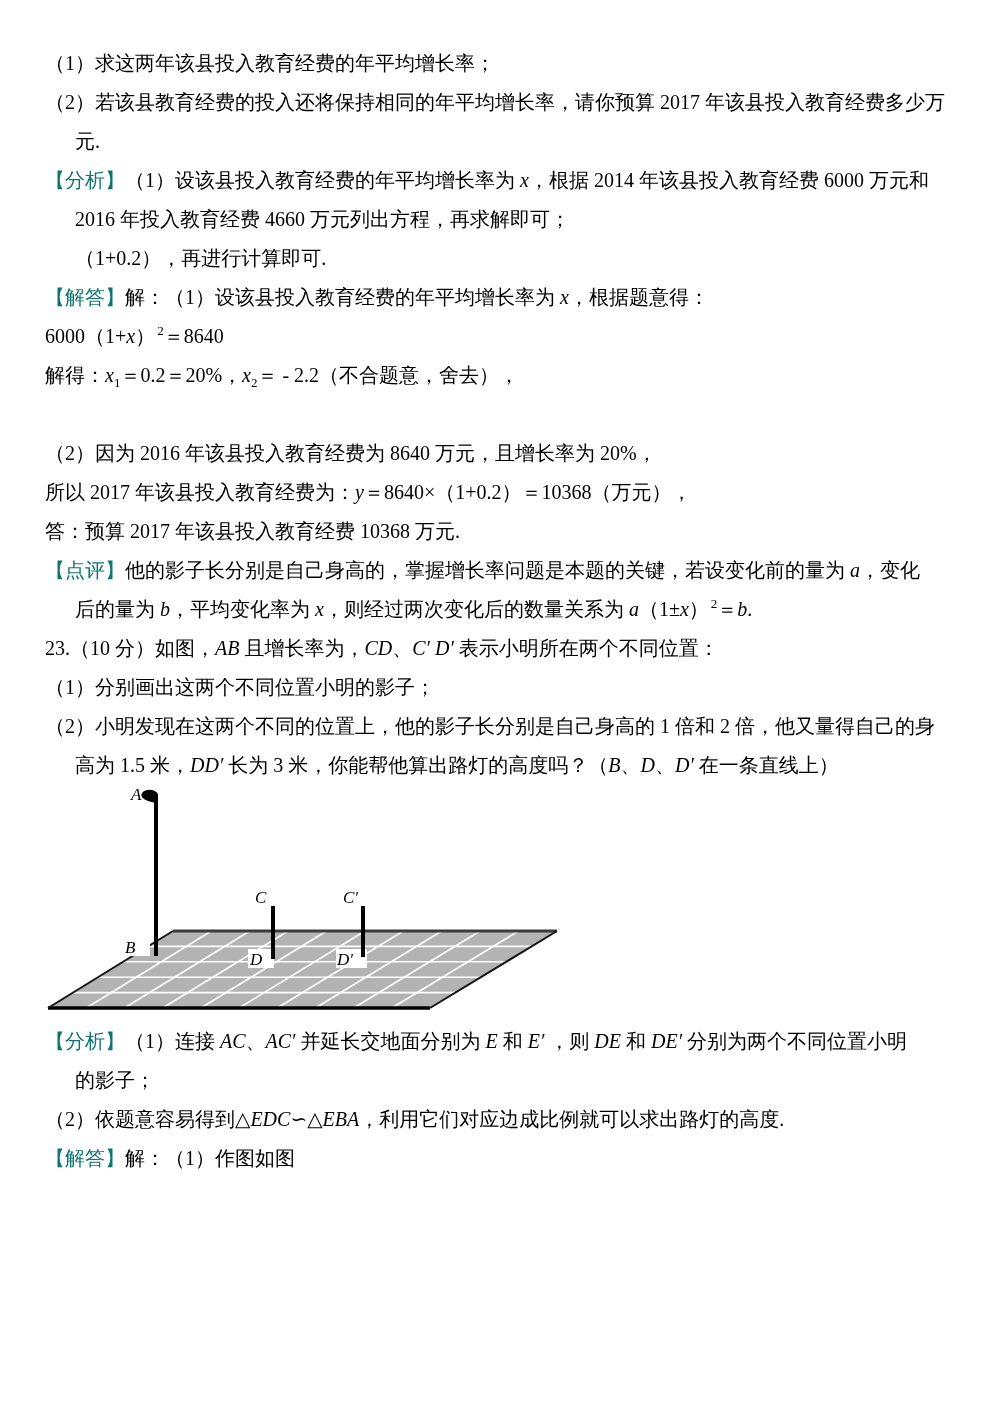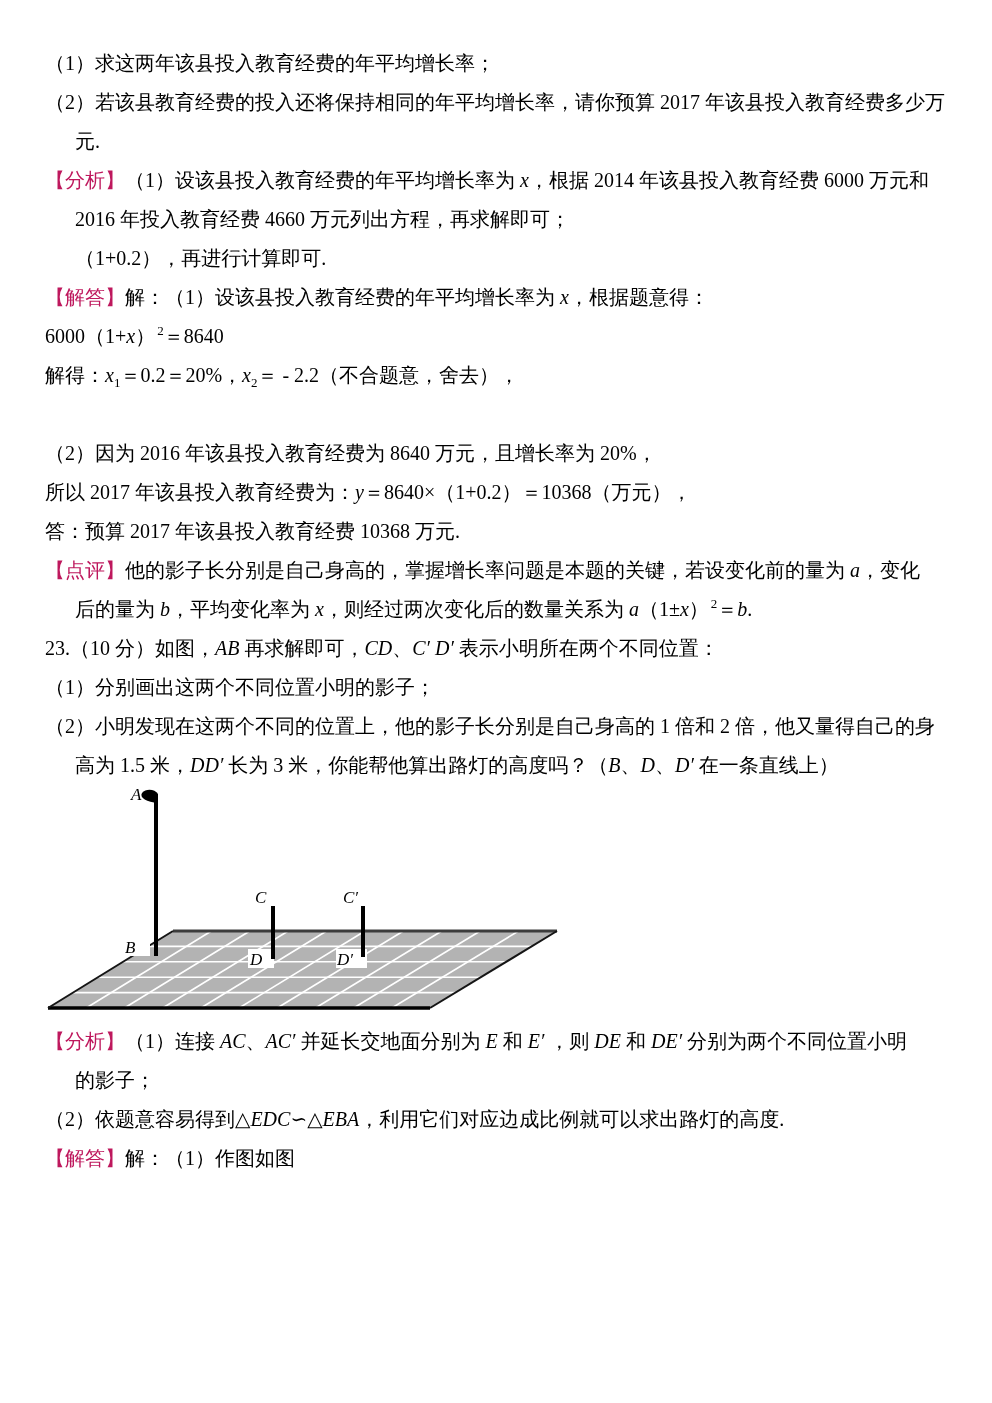--- a/index.html
+++ b/index.html
@@ -13,21 +13,21 @@
     padding-left:31px;
   }
   .doc{position:absolute;left:45px;top:44px;width:920px;}
   .line{
     white-space:nowrap;
     height:39px;line-height:39px;
     font-size:20px;
   }
   .ind{padding-left:30px;}
   span.p{}
-  span.tag{color:#be185d;}
+  span.tag{color:#0f766e;}
   span.i{font-style:italic;}
   span.sup{vertical-align:super;font-size:13px;line-height:0;margin-left:2px;}
   span.sub{vertical-align:sub;font-size:13px;line-height:0;}
   .figure-block{position:relative;height:237px;}
   .figure-block svg{display:block;}
   .fig-label{
     font-family:"Liberation Serif","DejaVu Serif",serif;
     font-style:italic;
     font-size:17px;
     fill:#000000;
@@ -48,21 +48,21 @@
         <div class="line ind"><span class="p">（1+0.2），再进行计算即可.</span></div>
         <div class="line"><span class="tag">【解答】</span><span class="p">解：（1）设该县投入教育经费的年平均增长率为 </span><span class="i">x</span><span class="p">，根据题意得：</span></div>
         <div class="line"><span class="p">6000（1+</span><span class="i">x</span><span class="p">）</span><span class="sup">2</span><span class="p">＝8640</span></div>
         <div class="line"><span class="p">解得：</span><span class="i">x</span><span class="sub">1</span><span class="p">＝0.2＝20%，</span><span class="i">x</span><span class="sub">2</span><span class="p">＝ - 2.2（不合题意，舍去），</span></div>
         <div class="line">&nbsp;</div>
         <div class="line"><span class="p">（2）因为 2016 年该县投入教育经费为 8640 万元，且增长率为 20%，</span></div>
         <div class="line"><span class="p">所以 2017 年该县投入教育经费为：</span><span class="i">y</span><span class="p">＝8640×（1+0.2）＝10368（万元），</span></div>
         <div class="line"><span class="p">答：预算 2017 年该县投入教育经费 10368 万元.</span></div>
         <div class="line"><span class="tag">【点评】</span><span class="p">他的影子长分别是自己身高的，掌握增长率问题是本题的关键，若设变化前的量为 </span><span class="i">a</span><span class="p">，变化</span></div>
         <div class="line ind"><span class="p">后的量为 </span><span class="i">b</span><span class="p">，平均变化率为 </span><span class="i">x</span><span class="p">，则经过两次变化后的数量关系为 </span><span class="i">a</span><span class="p">（1±</span><span class="i">x</span><span class="p">）</span><span class="sup">2</span><span class="p">＝</span><span class="i">b</span><span class="p">.</span></div>
-        <div class="line"><span class="p">23.（10 分）如图，</span><span class="i">AB</span><span class="p"> 再求解即可，</span><span class="i">CD</span><span class="p">、</span><span class="i">C′ D′</span><span class="p"> 表示小明所在两个不同位置：</span></div>
+        <div class="line"><span class="p">23.（10 分）如图，</span><span class="i">AB</span><span class="p"> 且增长率为，</span><span class="i">CD</span><span class="p">、</span><span class="i">C′ D′</span><span class="p"> 表示小明所在两个不同位置：</span></div>
         <div class="line"><span class="p">（1）分别画出这两个不同位置小明的影子；</span></div>
         <div class="line"><span class="p">（2）小明发现在这两个不同的位置上，他的影子长分别是自己身高的 1 倍和 2 倍，他又量得自己的身</span></div>
         <div class="line ind"><span class="p">高为 1.5 米，</span><span class="i">DD′</span><span class="p"> 长为 3 米，你能帮他算出路灯的高度吗？（</span><span class="i">B</span><span class="p">、</span><span class="i">D</span><span class="p">、</span><span class="i">D′</span><span class="p"> 在一条直线上）</span></div>
       </div>
 
     <div class="figure-block">
       <svg id="figure-svg" width="560" height="237" viewBox="0 0 560 237">
 
         <polygon id="plane" points="128,146 512,146 385,223 3,223" fill="#b3b3b3"></polygon>
         <g id="grid-lines" stroke="#ffffff" stroke-width="1.6">

